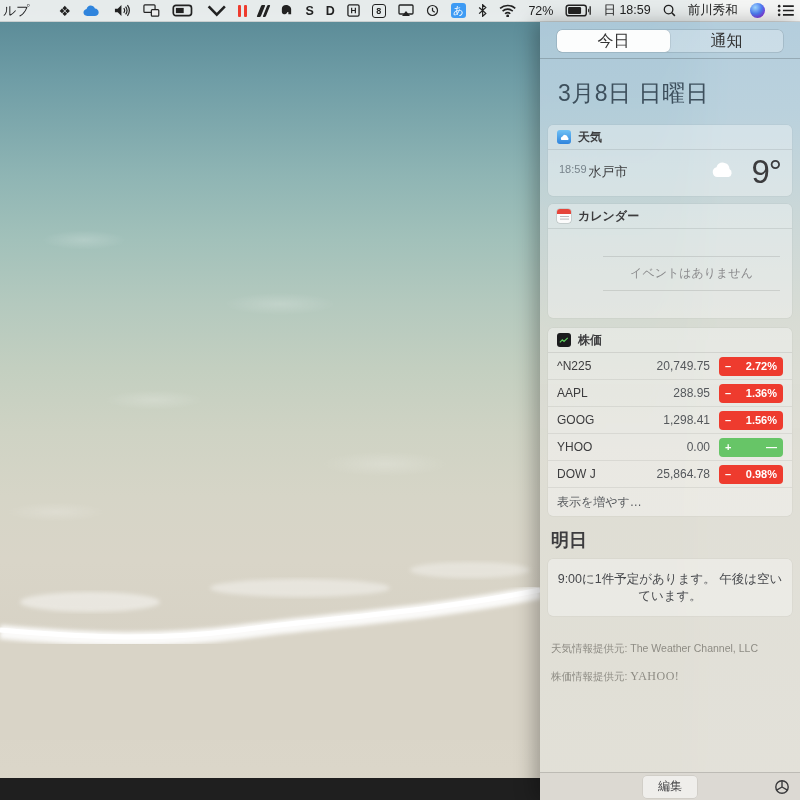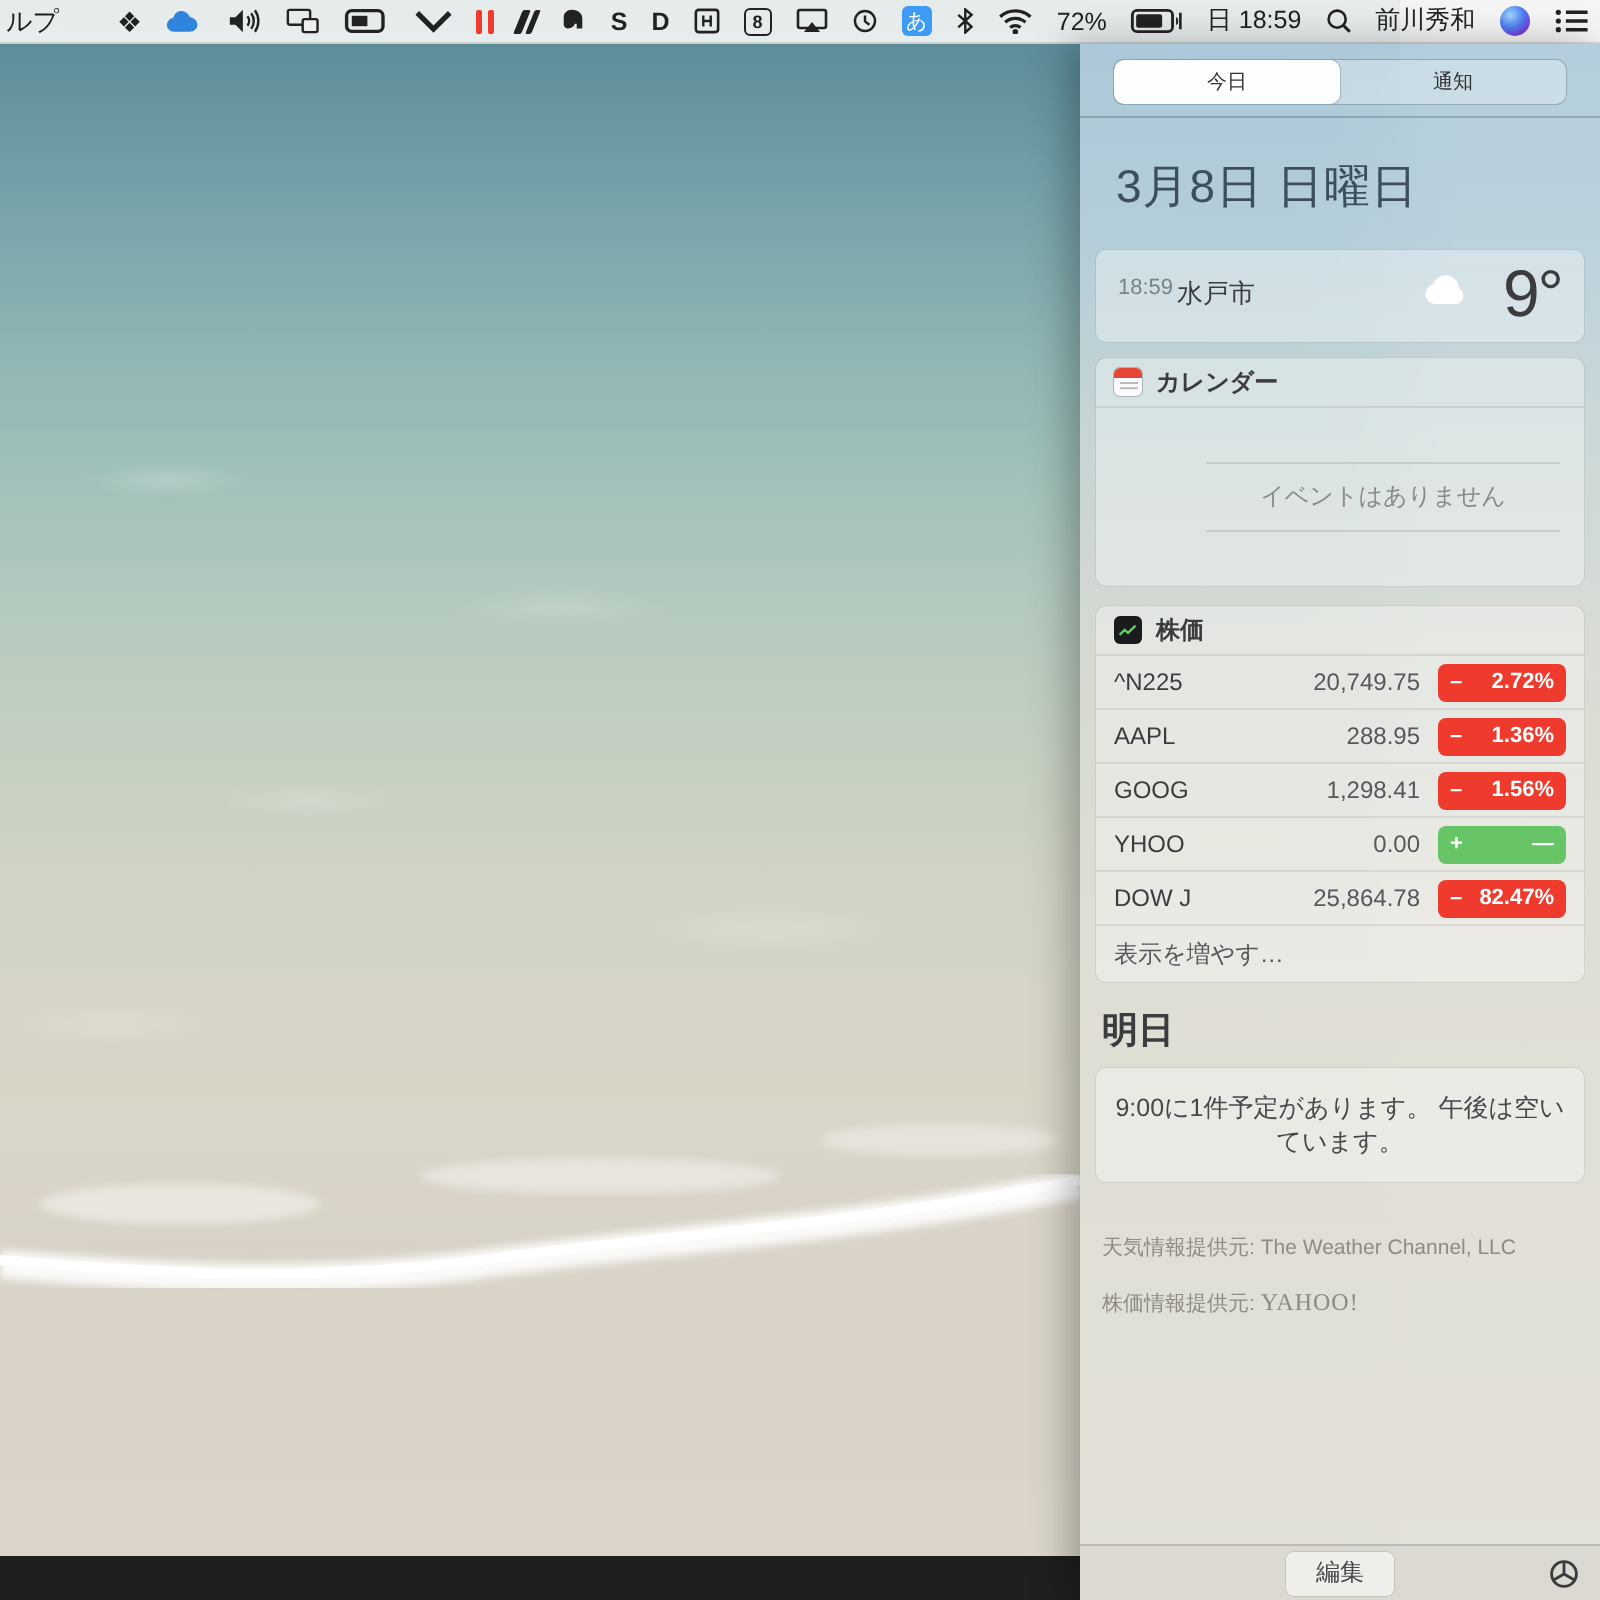--- a/index.html
+++ b/index.html
@@ -50,21 +50,21 @@
       rgba(199,213,214,0.95) 24%, rgba(214,218,210,0.95) 38%,
       rgba(222,221,212,0.96) 55%, rgba(226,224,216,0.96) 100%);
     backdrop-filter:blur(24px) saturate(1.3);
     box-shadow:-6px 0 18px rgba(0,0,0,0.28);
     color:#3a3a3c; }
   .panel-inner { padding:8px 8px 36px 8px; }
 
   .seg-ctl { margin:0 9px; height:22px; display:flex; border-radius:5px; overflow:hidden;
     background:rgba(255,255,255,0.28); box-shadow:0 0 0 0.5px rgba(0,0,0,0.18); }
   .seg { flex:1; display:flex; align-items:center; justify-content:center;
-    font-size:10px; color:#333; cursor:default; }
+    font-size:16px; color:#333; cursor:default; }
   .seg.active { background:#fcfdfd; border-radius:5px; box-shadow:0 0 0 0.5px rgba(0,0,0,0.15); }
 
   .panel-divider { height:1px; background:rgba(0,0,0,0.18); margin:6px -8px 0; }
 
   .date-header { font-size:23px; font-weight:300; color:#3d4f5c; letter-spacing:0.5px;
     padding:19px 10px 16px; }
 
   .card { background:rgba(255,255,255,0.34); border-radius:5px; overflow:hidden;
     box-shadow:0 0 0 0.5px rgba(0,0,0,0.06); margin-bottom:8px; }
   .card-header { display:flex; align-items:center; gap:7px; height:25px; padding:0 9px;
@@ -262,20 +262,28 @@
       <div class="seg-ctl">
         <div class="seg active">今日</div>
         <div class="seg">通知</div>
       </div>
 
       <div class="panel-divider"></div>
 
       <div class="date-header">3月8日 日曜日</div>
 
       <div class="card">
+        <div class="card-header">
+          <span class="app-icon weather">
+            <svg viewBox="0 0 16 10" width="11">
+                <path fill="#fff" d="M5.5 9.5A3 3 0 0 1 5 3.6 4 4 0 0 1 12.6 4.8 2.6 2.6 0 0 1 12 9.5z"></path>
+              </svg>
+          </span>
+          <span>天気</span>
+        </div>
         <div class="weather-body">
           <div class="weather-left">
             <span class="weather-time">18:59</span>
             <span class="weather-city">水戸市</span>
           </div>
           <div class="weather-right">
             <span>
               <svg viewBox="0 0 30 18" width="28">
                   <path fill="#fff" d="M9 17.2a5.4 5.4 0 0 1-1-10.6A7.2 7.2 0 0 1 22 8.7a4.7 4.7 0 0 1-1 8.5z"></path>
                 </svg>
@@ -335,21 +343,21 @@
           <span class="badge flat">
             <span>+</span>
             <span>—</span>
           </span>
         </div>
         <div class="stock-row" style="border-bottom:1px solid rgba(0,0,0,0.07)">
           <span class="stock-sym">DOW J</span>
           <span class="stock-val">25,864.78</span>
           <span class="badge down">
             <span>–</span>
-            <span>82.47%</span>
+            <span>0.98%</span>
           </span>
         </div>
 
         <div class="show-more">表示を増やす…</div>
       </div>
 
       <div class="section-title">明日</div>
       <div class="card tomorrow-card">9:00に1件予定があります。 午後は空いています。</div>
 
       <div class="attrib">

